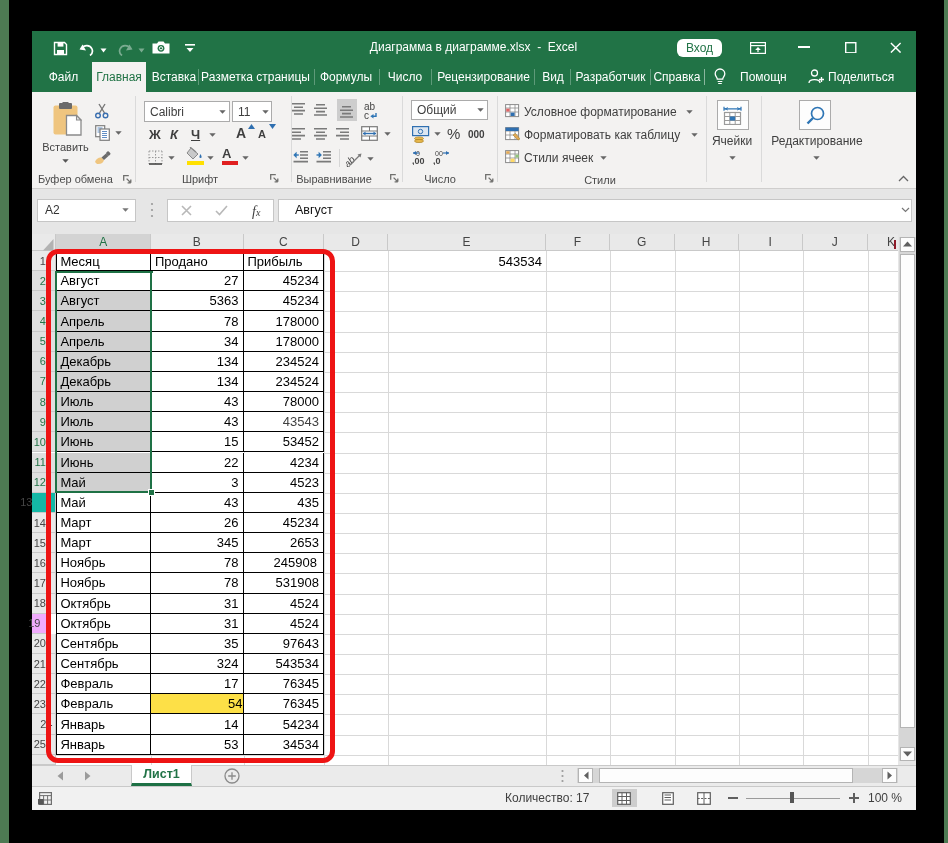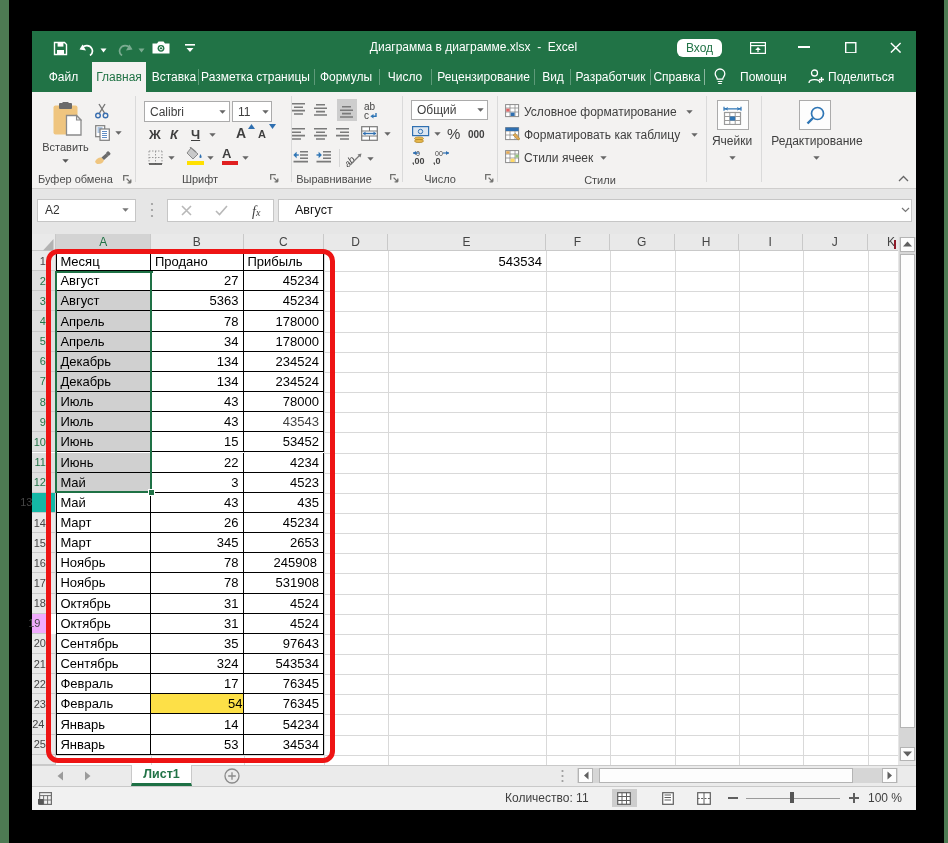--- a/index.html
+++ b/index.html
@@ -455,21 +455,21 @@
   </div>
 <div class="abs" style="left:32px;top:654.0px;width:24.4px;height:20.149999999999977px;background:#e9e9e9;border-right:1px solid #c9c9c9;border-bottom:1px solid #c9c9c9;display:flex;align-items:center;justify-content:flex-end;padding-right:9.5px">
     <span style="font-size:11px;color:#454545">21</span>
   </div>
 <div class="abs" style="left:32px;top:674.15px;width:24.4px;height:20.149999999999977px;background:#e9e9e9;border-right:1px solid #c9c9c9;border-bottom:1px solid #c9c9c9;display:flex;align-items:center;justify-content:flex-end;padding-right:9.5px">
     <span style="font-size:11px;color:#454545">22</span>
   </div>
 <div class="abs" style="left:32px;top:694.3px;width:24.4px;height:20.149999999999977px;background:#e9e9e9;border-right:1px solid #c9c9c9;border-bottom:1px solid #c9c9c9;display:flex;align-items:center;justify-content:flex-end;padding-right:9.5px">
     <span style="font-size:11px;color:#454545">23</span>
   </div>
-<div class="abs" style="left:32px;top:714.45px;width:24.4px;height:20.149999999999977px;background:#e9e9e9;border-right:1px solid #c9c9c9;border-bottom:1px solid #c9c9c9;display:flex;align-items:center;justify-content:flex-end;padding-right:11px">
+<div class="abs" style="left:32px;top:714.45px;width:24.4px;height:20.149999999999977px;background:#e9e9e9;border-right:1px solid #c9c9c9;border-bottom:1px solid #c9c9c9;display:flex;align-items:center;justify-content:flex-end;padding-right:3px">
     <span style="font-size:11px;color:#454545">24</span>
   </div>
 <div class="abs" style="left:32px;top:734.5999999999999px;width:24.4px;height:20.149999999999977px;background:#e9e9e9;border-right:1px solid #c9c9c9;border-bottom:1px solid #c9c9c9;display:flex;align-items:center;justify-content:flex-end;padding-right:9.5px">
     <span style="font-size:11px;color:#454545">25</span>
   </div>
 <div class="abs" style="left:32px;top:754.75px;width:24.4px;height:10.25px;background:#e9e9e9;border-right:1px solid #c9c9c9;border-bottom:1px solid #c9c9c9;display:flex;align-items:center;justify-content:flex-end;padding-right:9.5px"></div>
 <div class="abs" style="left:151px;top:251.0px;width:1px;height:514.0px;background:#d9d9d9"></div>
 <div class="abs" style="left:243.5px;top:251.0px;width:1px;height:514.0px;background:#d9d9d9"></div>
 <div class="abs" style="left:324px;top:251.0px;width:1px;height:514.0px;background:#d9d9d9"></div>
 <div class="abs" style="left:388px;top:251.0px;width:1px;height:514.0px;background:#d9d9d9"></div>
@@ -781,21 +781,21 @@
 <div class="abs ctr" style="left:882px;top:768px;width:15px;height:15px;background:#fdfdfd;border:1px solid #b4b4b4">
     <svg width="6" height="9">
       <path d="M0.5 0.5 L5 4.5 L0.5 8.5 z" fill="#606060"></path>
     </svg>
   </div>
 <svg class="abs" style="left:38px;top:792px" width="14" height="13" viewBox="0 0 14 13">
     <rect x="1.6" y="0.6" width="11.8" height="11.8" fill="none" stroke="#6f6f6f" stroke-width="1.2"></rect>
     <path d="M1.6 3.6 h11.8 M5.6 3.6 v8.8 M9.6 3.6 v8.8 M1.6 8 h11.8" stroke="#6f6f6f" stroke-width="1"></path>
     <rect x="0" y="7" width="5.6" height="5.6" fill="#565656"></rect>
   </svg>
-<div class="abs" style="left:505px;top:791px;font-size:12px;color:#3f3f3f">Количество: 11</div>
+<div class="abs" style="left:505px;top:791px;font-size:12px;color:#3f3f3f">Количество: 17</div>
 <div class="abs" style="left:612px;top:789px;width:25px;height:18px;background:#cdcdcd"></div>
 <svg class="abs" style="left:617px;top:791.5px" width="14" height="13" viewBox="0 0 14 13">
     <rect x="0.7" y="0.7" width="12.6" height="11.6" fill="#fff" stroke="#5f5f5f" stroke-width="1.2"></rect>
     <path d="M0.7 4.5 h12.6 M0.7 8.5 h12.6 M5 0.7 v11.6 M9.5 0.7 v11.6" stroke="#5f5f5f" stroke-width="1"></path>
   </svg>
 <svg class="abs" style="left:661px;top:791.5px" width="14" height="13" viewBox="0 0 14 13">
     <rect x="1.7" y="0.7" width="10.6" height="11.6" fill="#fff" stroke="#5f5f5f" stroke-width="1.2"></rect>
     <path d="M3.5 3 h6.5 M3.5 5.5 h6.5 M3.5 8 h6.5" stroke="#5f5f5f" stroke-width="1"></path>
   </svg>
 <svg class="abs" style="left:697px;top:791.5px" width="14" height="13" viewBox="0 0 14 13">

